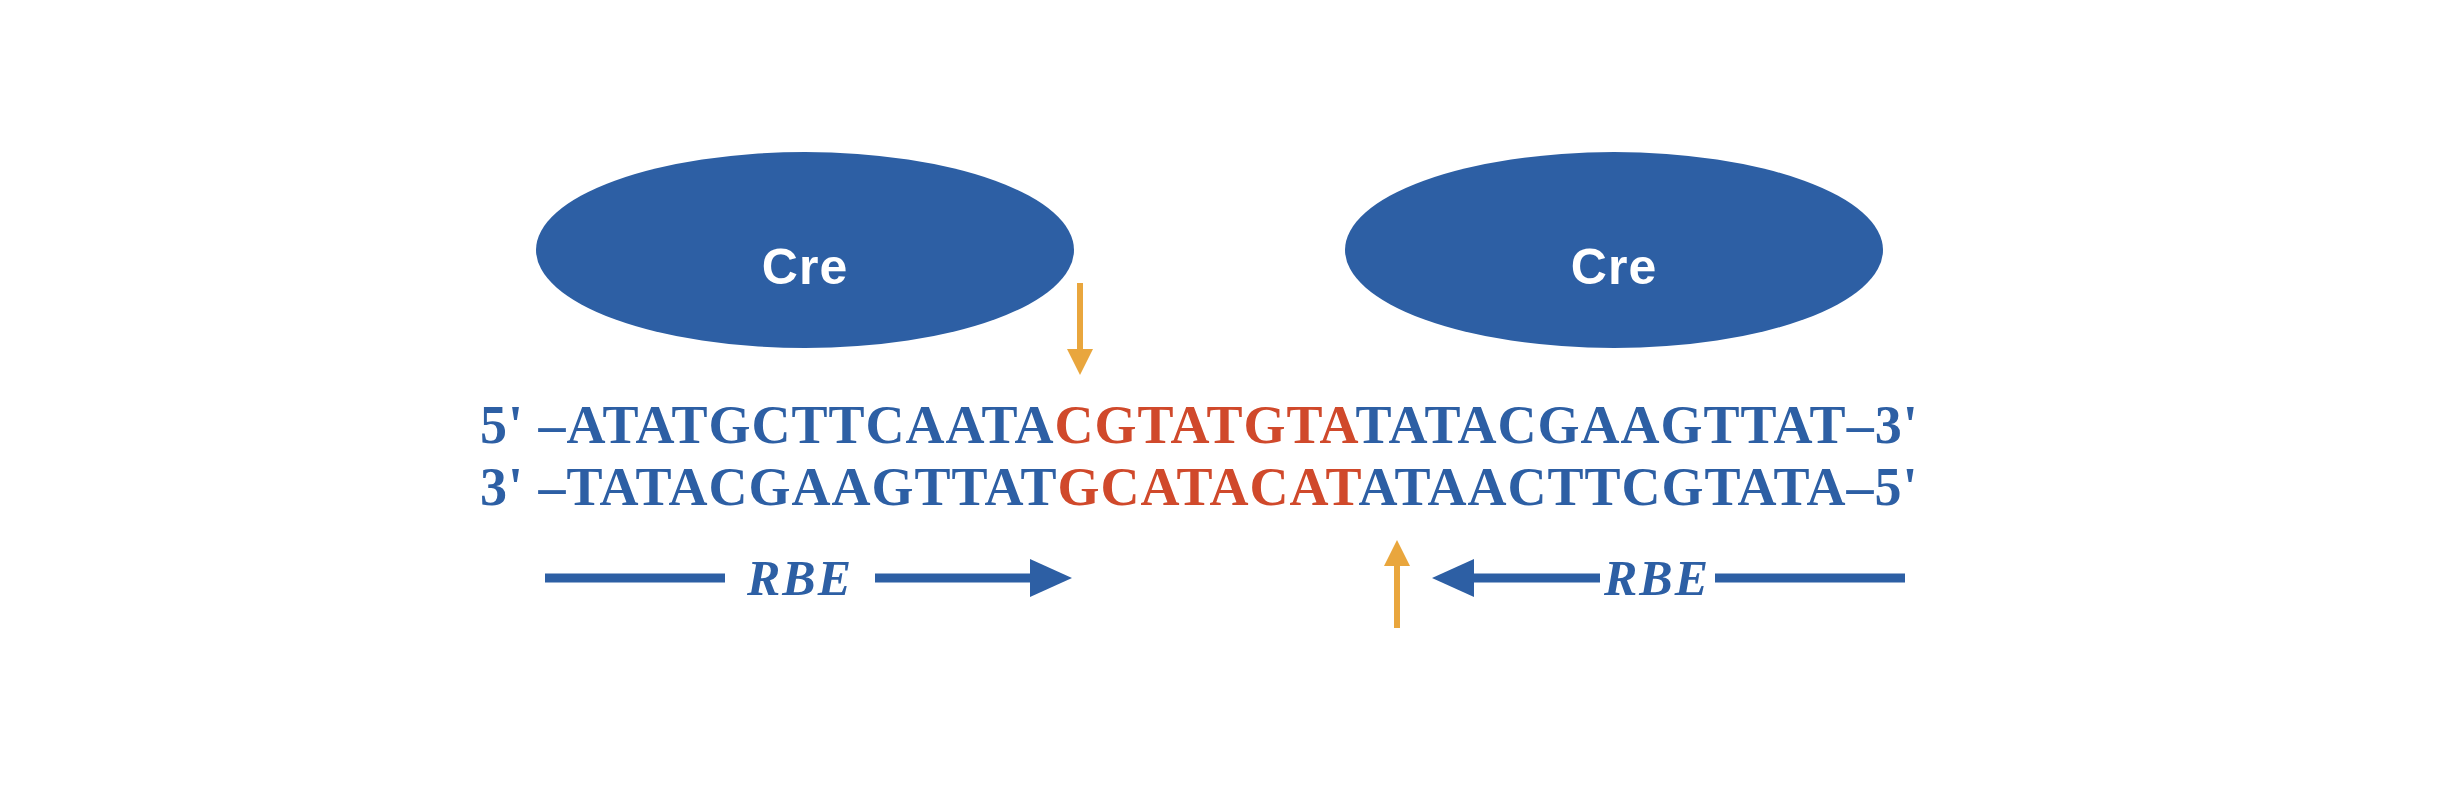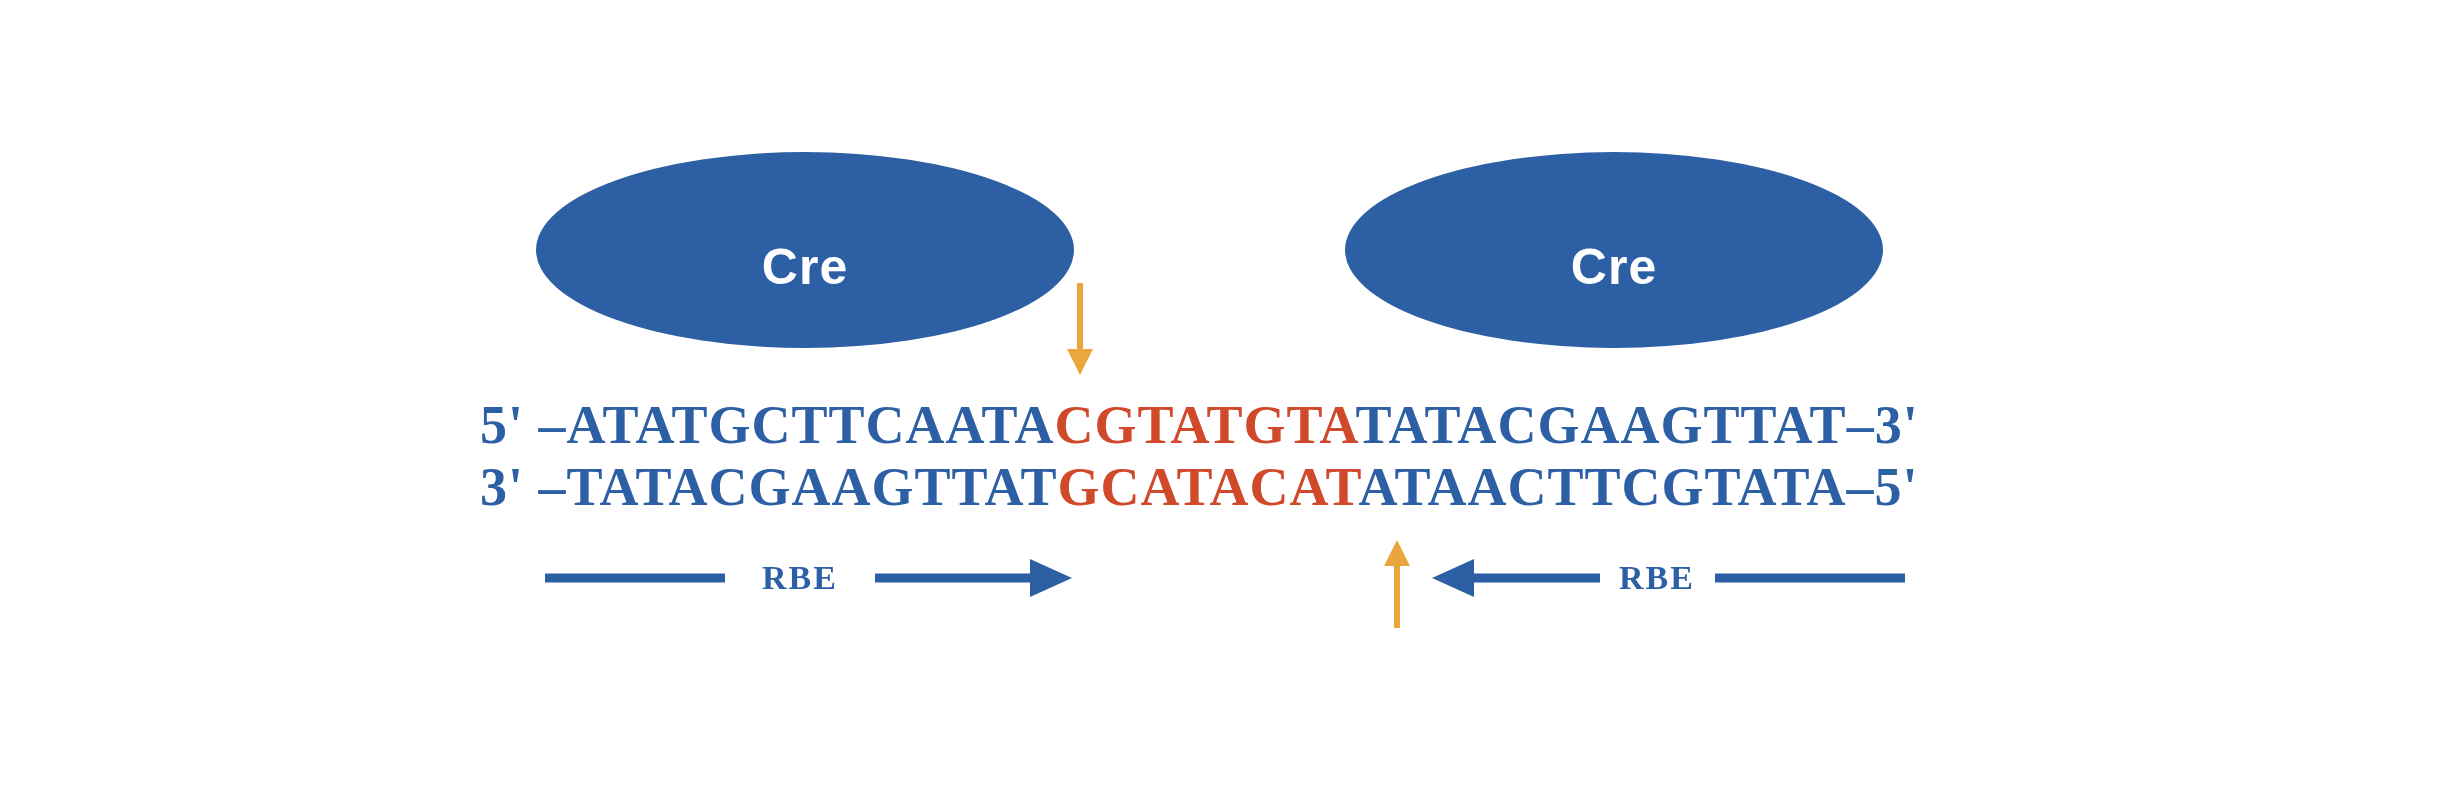--- a/index.html
+++ b/index.html
@@ -48,25 +48,26 @@
     white-space:pre;
     color:var(--c-blue);
   }
   .seq-top{top:398px;}
   .seq-bottom{top:460px;}
   .seq .red{color:var(--c-red);}
   .rbe-label{
     position:absolute;
     top:553px;
     transform:translateX(-50%);
-    font-size:34px;
+    font-size:50px;
     line-height:50px;
     font-weight:700;
     letter-spacing:2px;
     color:var(--c-blue);
+    font-style:italic;
   }
   .rbe-left{left:800px;}
   .rbe-right{left:1657px;}
   .stroke-blue{stroke:var(--c-blue);}
   .fill-blue{fill:var(--c-blue);}
   .stroke-orange{stroke:var(--c-orange);}
   .fill-orange{fill:var(--c-orange);}
 </style>
 </head>
 <body>

